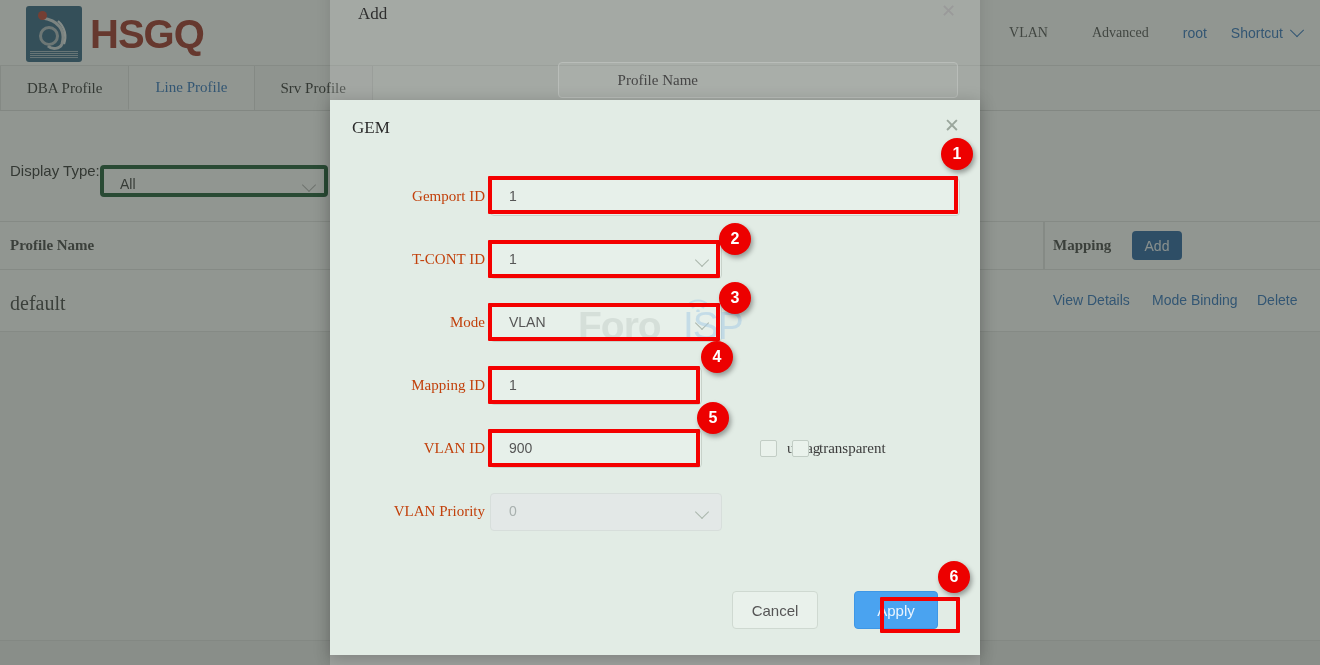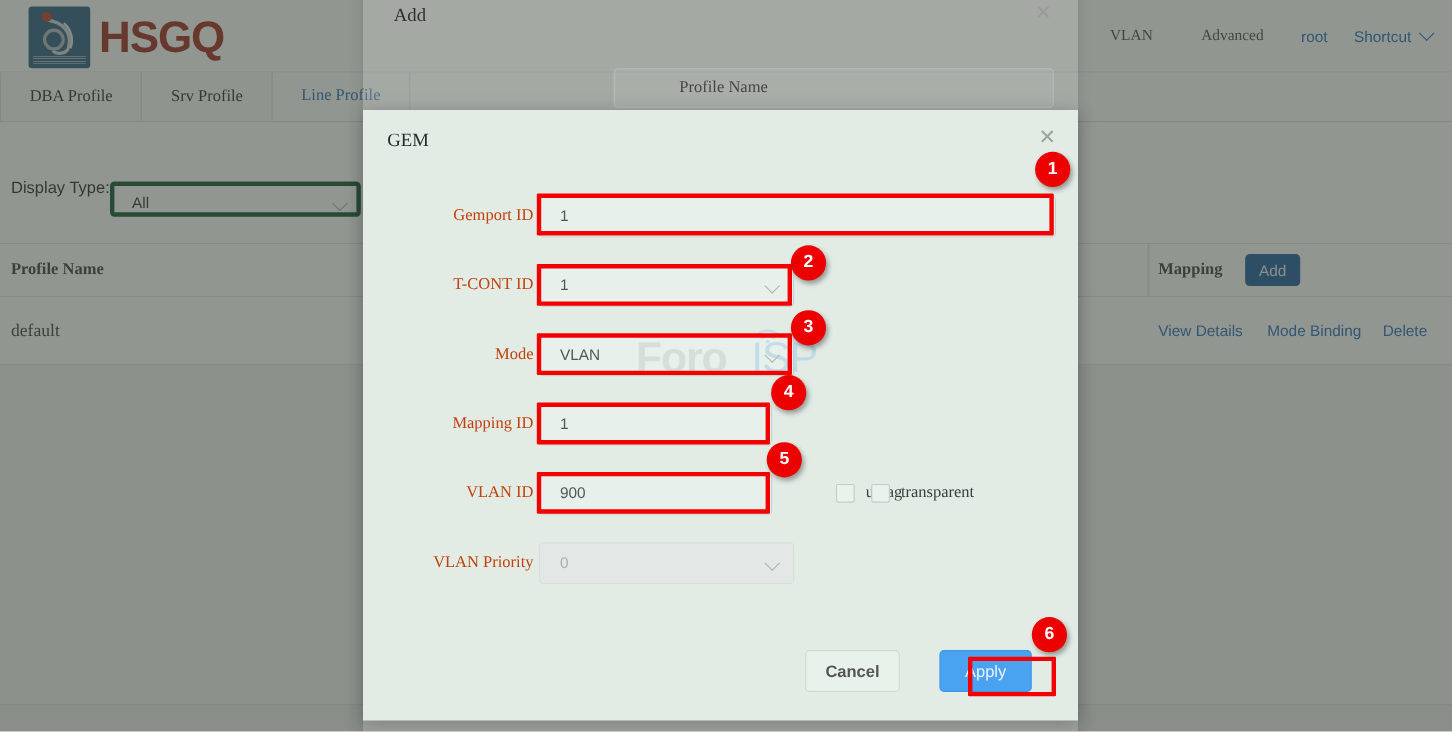--- a/index.html
+++ b/index.html
@@ -210,21 +210,21 @@
     left: 0; top: 270px;
     width: 1320px;
     height: 62px;
     border-bottom: 1px solid #e4e4e4;
     box-sizing: border-box;
     background: #fff;
   }
   .td {
     position: absolute;
     top: 22px;
-    font-size: 16px;
+    font-size: 20px;
     color: #3b3b3b;
   }
   .td.link {
     color: #2a6ebb;
     font-family: "Liberation Sans", sans-serif;
     font-size: 14px;
   }
   .add-btn {
     position: absolute;
     left: 1132px; top: 231px;
@@ -397,21 +397,20 @@
     font-family: "Liberation Sans", sans-serif;
     cursor: pointer;
     box-sizing: border-box;
   }
   .btn-cancel {
     right: 162px; top: 26px;
     width: 86px;
     background: #e9f1eb;
     border: 1px solid #cfd9d1;
     color: #555;
-    font-weight: bold;
   }
   .btn-apply {
     right: 42px; top: 26px;
     width: 84px;
     background: #4aa3f0;
     border: 1px solid #3e97e6;
     color: #eaf4fe;
   }
 
   
@@ -495,22 +494,22 @@
       <div class="navitem link">root</div>
       <div class="navitem shortcut">
         <span>Shortcut</span>
         <span class="chev"></span>
       </div>
     </div>
   </div>
 
   <div class="tabbar">
     <div class="tab">DBA Profile</div>
+    <div class="tab active">Line Profile</div>
     <div class="tab">Srv Profile</div>
-    <div class="tab active">Line Profile</div>
   </div>
 
   <div class="filterbar">
     <div class="filter-label">Display Type:</div>
   </div>
   <div class="filter-select">
     <span class="val">All</span>
     <span class="arr"></span>
   </div>
 

